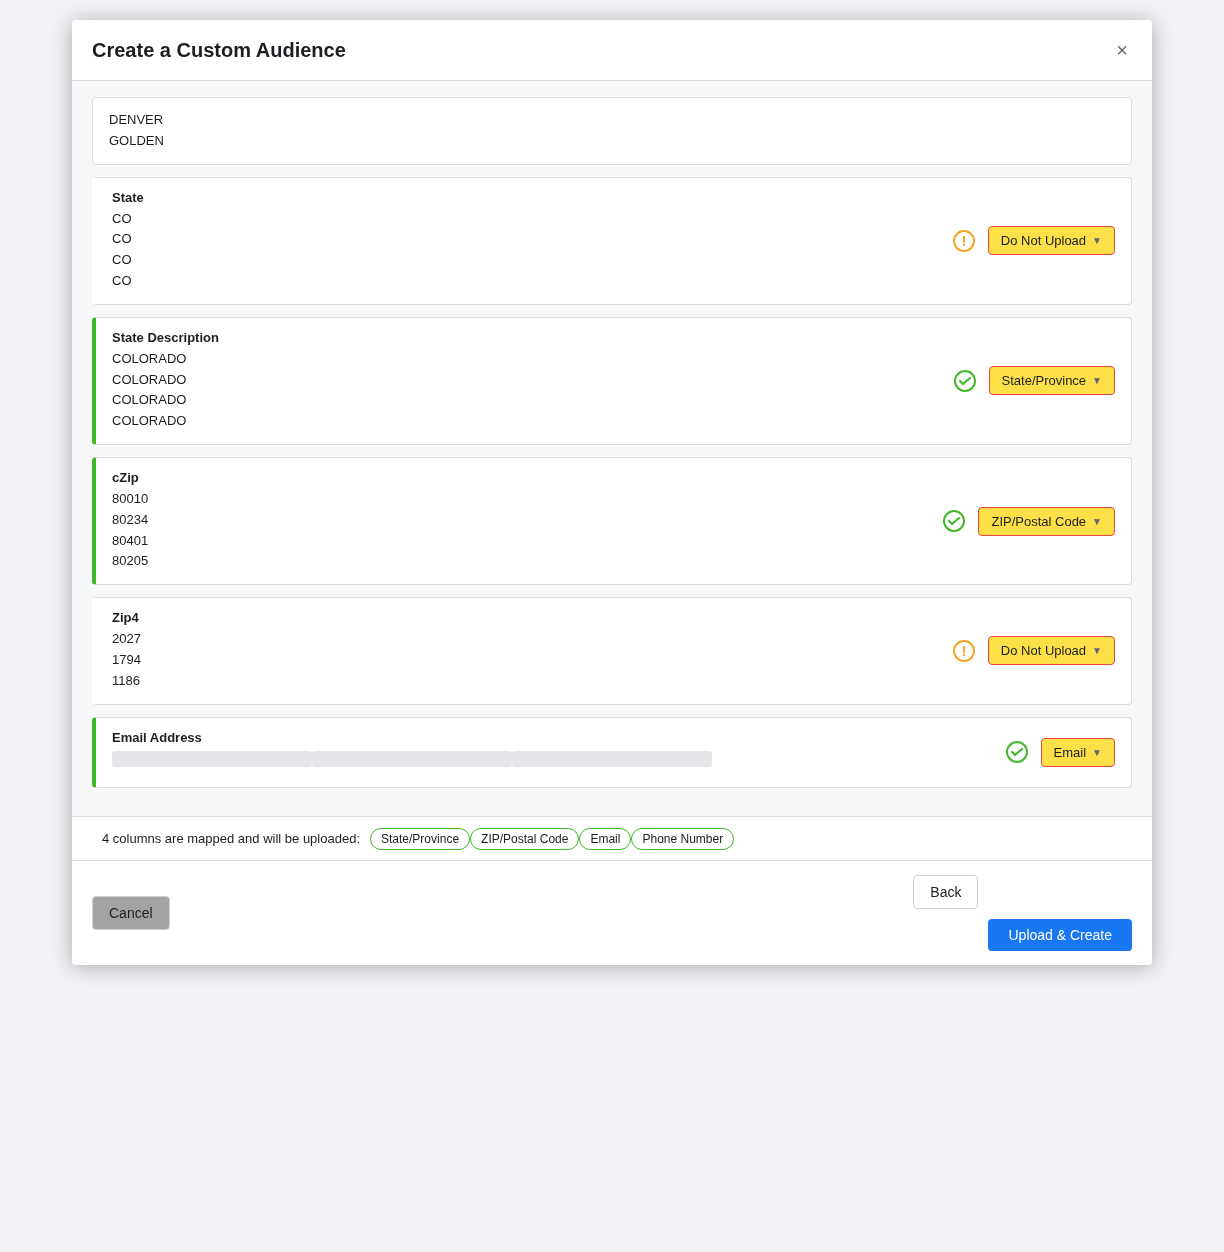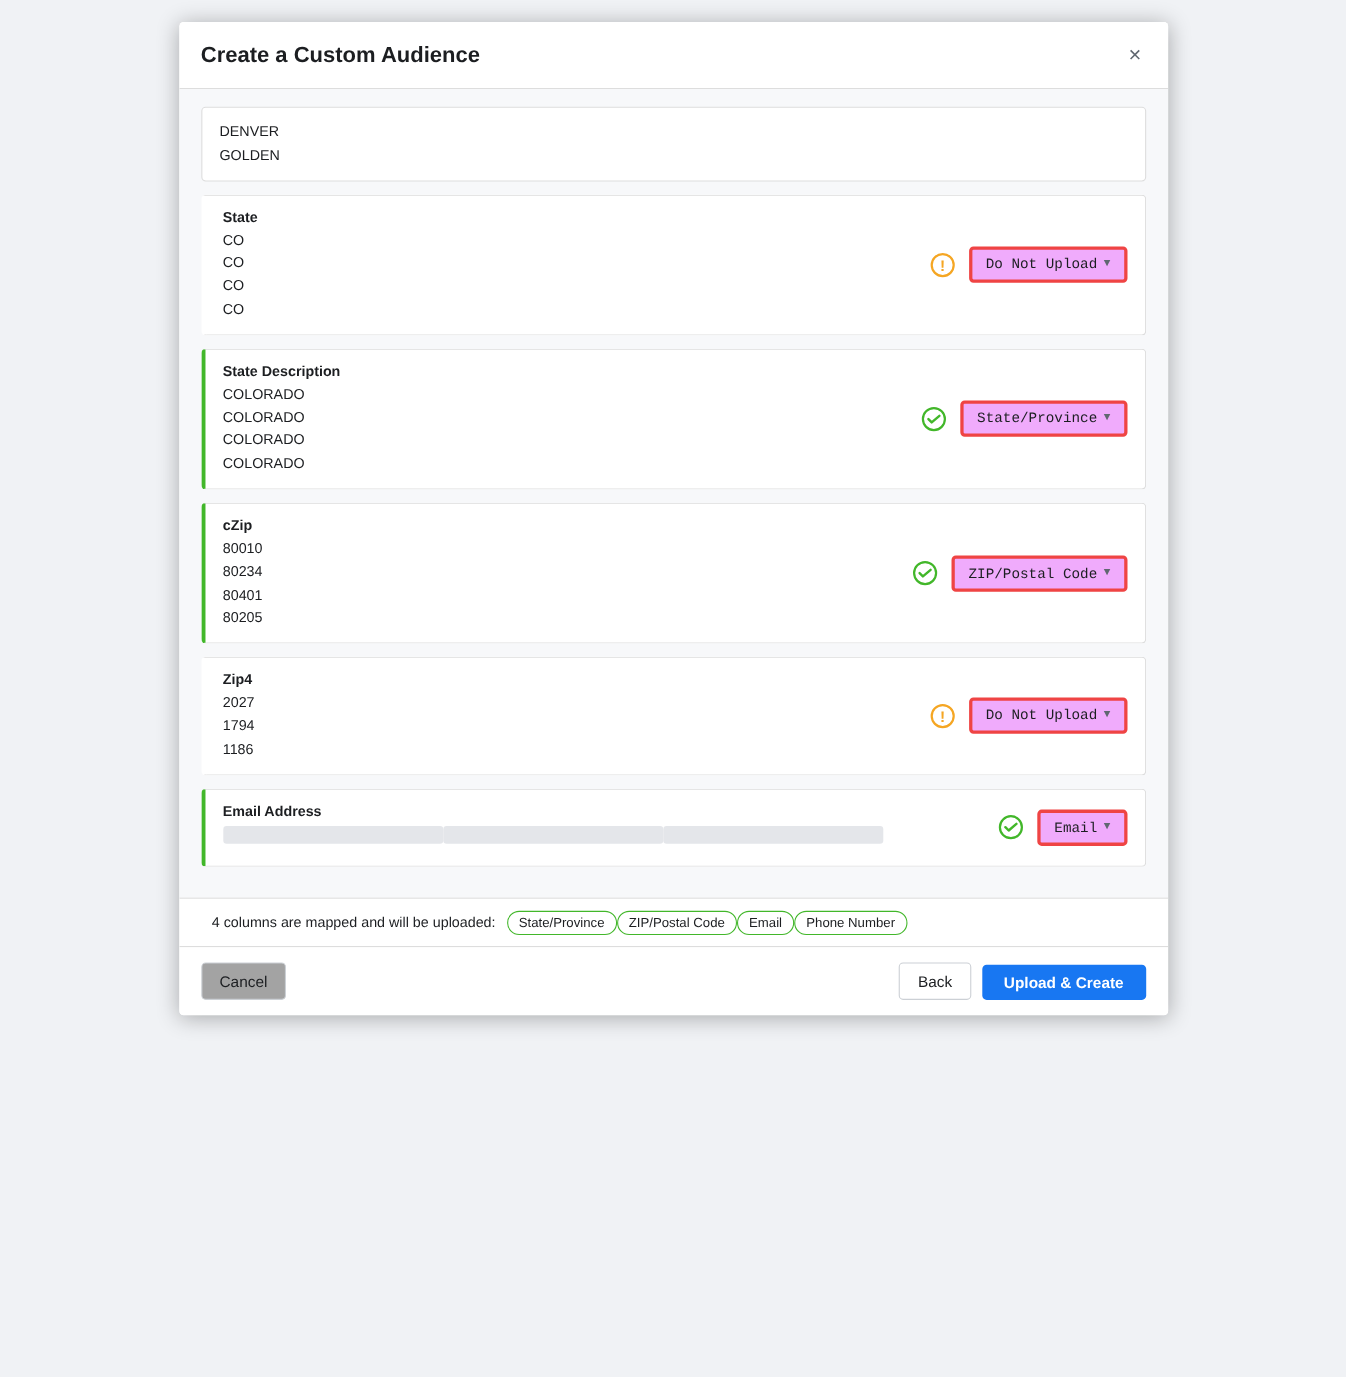--- a/index.html
+++ b/index.html
@@ -7,21 +7,21 @@
       font-family: -apple-system, BlinkMacSystemFont, 'Segoe UI', Helvetica, Arial, sans-serif;
       font-size: 14px;
       background: #f0f2f5;
       display: flex;
       justify-content: center;
       align-items: flex-start;
       min-height: 100vh;
     }
     .modal {
       background: #fff;
-      width: 899px;
+      width: 1080px;
       border-radius: 4px;
       box-shadow: 0 2px 20px rgba(0,0,0,0.3);
       overflow: hidden;
       margin: 20px auto;
     }
     .modal-header {
       display: flex;
       justify-content: space-between;
       align-items: center;
       padding: 16px 20px;
@@ -112,32 +112,31 @@
       height: 24px;
       display: flex;
       align-items: center;
       justify-content: center;
     }
     .status-icon.warning svg circle { fill: none; stroke: #f5a623; stroke-width: 2; }
     .status-icon.warning svg text { fill: #f5a623; font-size: 14px; font-weight: bold; }
     .status-icon.success svg circle { fill: none; stroke: #42b72a; stroke-width: 2; }
 
     .dropdown-btn {
-      border: 3px solid #ef4444;
-      border-radius: 4px;
-      background: #f0abfc;
+      border: 1px solid #ef4444;
+      border-radius: 4px;
+      background: #fde047;
       padding: 6px 12px;
       font-size: 13px;
       cursor: pointer;
       display: flex;
       align-items: center;
       gap: 6px;
       white-space: nowrap;
       color: #1c1e21;
-      font-family: Liberation Mono, monospace;
     }
     .chevron {
       font-size: 10px;
       color: #606770;
     }
 
     .modal-footer-mapped {
       padding: 14px 30px;
       border-top: 1px solid #ddd;
       background: #fff;
@@ -184,24 +183,25 @@
       cursor: pointer;
       color: #1c1e21;
     }
     .btn-upload {
       border: none;
       border-radius: 4px;
       background: #1877f2;
       color: #fff;
       padding: 8px 20px;
       font-size: 14px;
-      font-weight: 700;
-      cursor: pointer;
-    }
-    .right-actions { display: flex; gap: 10px; align-items: flex-end; }
+      font-weight: 400;
+      cursor: pointer;
+      margin-top: 44px;
+    }
+    .right-actions { display: flex; gap: 10px; align-items: flex-start; }
   </style>
 </head>
 <body>
 
 <div class="modal">
 
   <div class="modal-header">
     <span class="modal-title">Create a Custom Audience</span>
     <button class="close-btn">×</button>
   </div>

